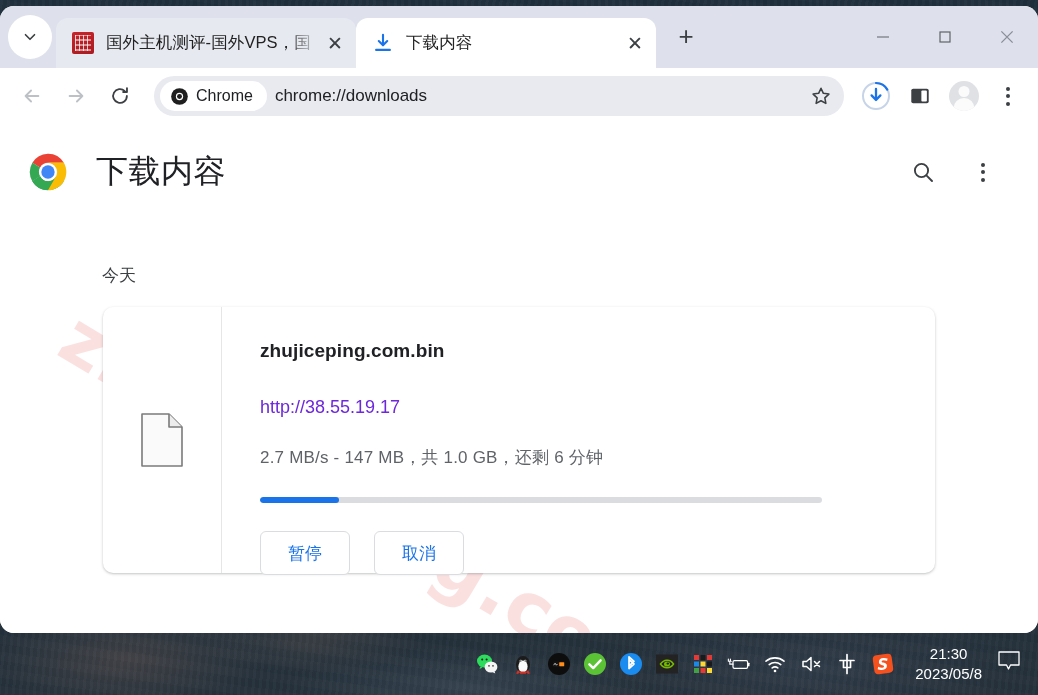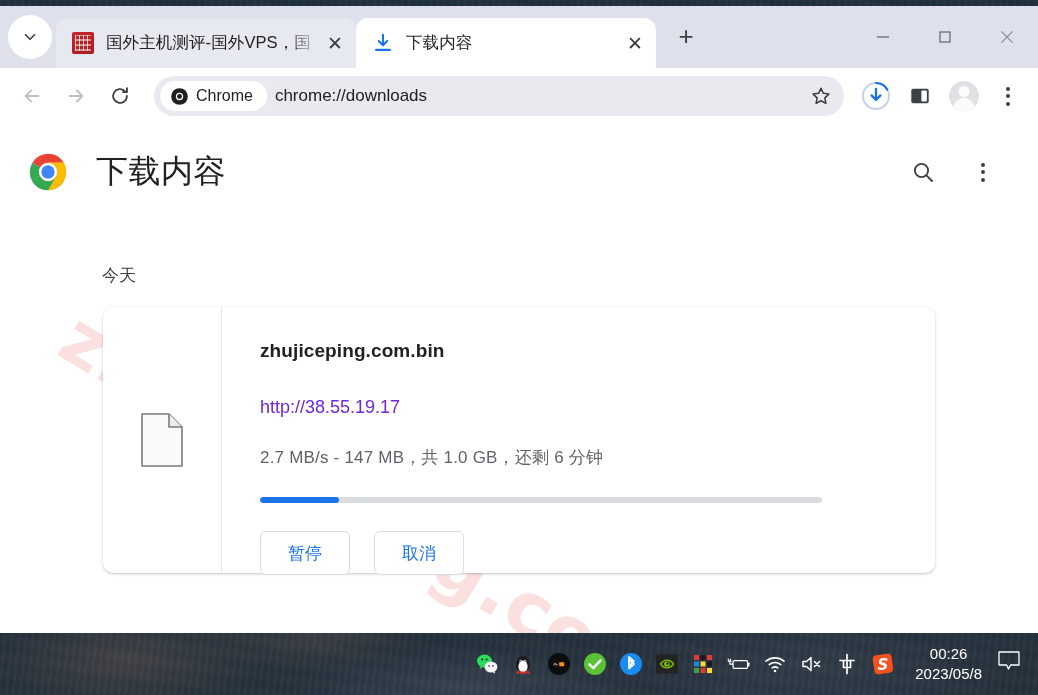--- a/index.html
+++ b/index.html
@@ -26,20 +26,21 @@
     background-image:
       repeating-linear-gradient(96deg, rgba(255,255,255,.035) 0 3px, rgba(0,0,0,.05) 3px 7px),
       repeating-linear-gradient(8deg, rgba(120,110,110,.05) 0 9px, rgba(20,30,40,.07) 9px 17px);
   }
 
   
   #browser {
     position: absolute; left: 0; top: 6px; width: 1038px; height: 627px;
     background: #fff;
     overflow: hidden;
+    border-radius: 14px;
   }
 
   
   .tabstrip {
     position: relative; height: 62px; background: #dee1eb;
     display: flex; align-items: flex-end;
   }
   .tab-search {
     width: 44px; height: 44px; margin: 0 4px 9px 8px;
     border-radius: 50%; background: #fff;
@@ -463,21 +464,21 @@
     </svg>
 
     <svg class="tray-icon" viewBox="0 0 24 24">
       <rect x="2.5" y="2.5" width="19" height="19" rx="4" fill="#f4511e" transform="rotate(-8 12 12)"></rect>
       <text x="12" y="17.5" font-size="15" font-weight="bold" font-style="italic" fill="#fff" text-anchor="middle" font-family="DejaVu Sans, sans-serif">S</text>
     </svg>
 
   </div>
 
   <div class="clock">
-    <div>00:26</div>
+    <div>21:30</div>
     <div>2023/05/8</div>
   </div>
 
   <div class="notif">
     <svg width="26" height="26" viewBox="0 0 26 26">
       <path d="M3 3h20v13h-8.5L12.5 20 10.5 16H3z" fill="none" stroke="#fff" stroke-width="1.3" stroke-linejoin="round"></path>
     </svg>
   </div>
 </div>
 

